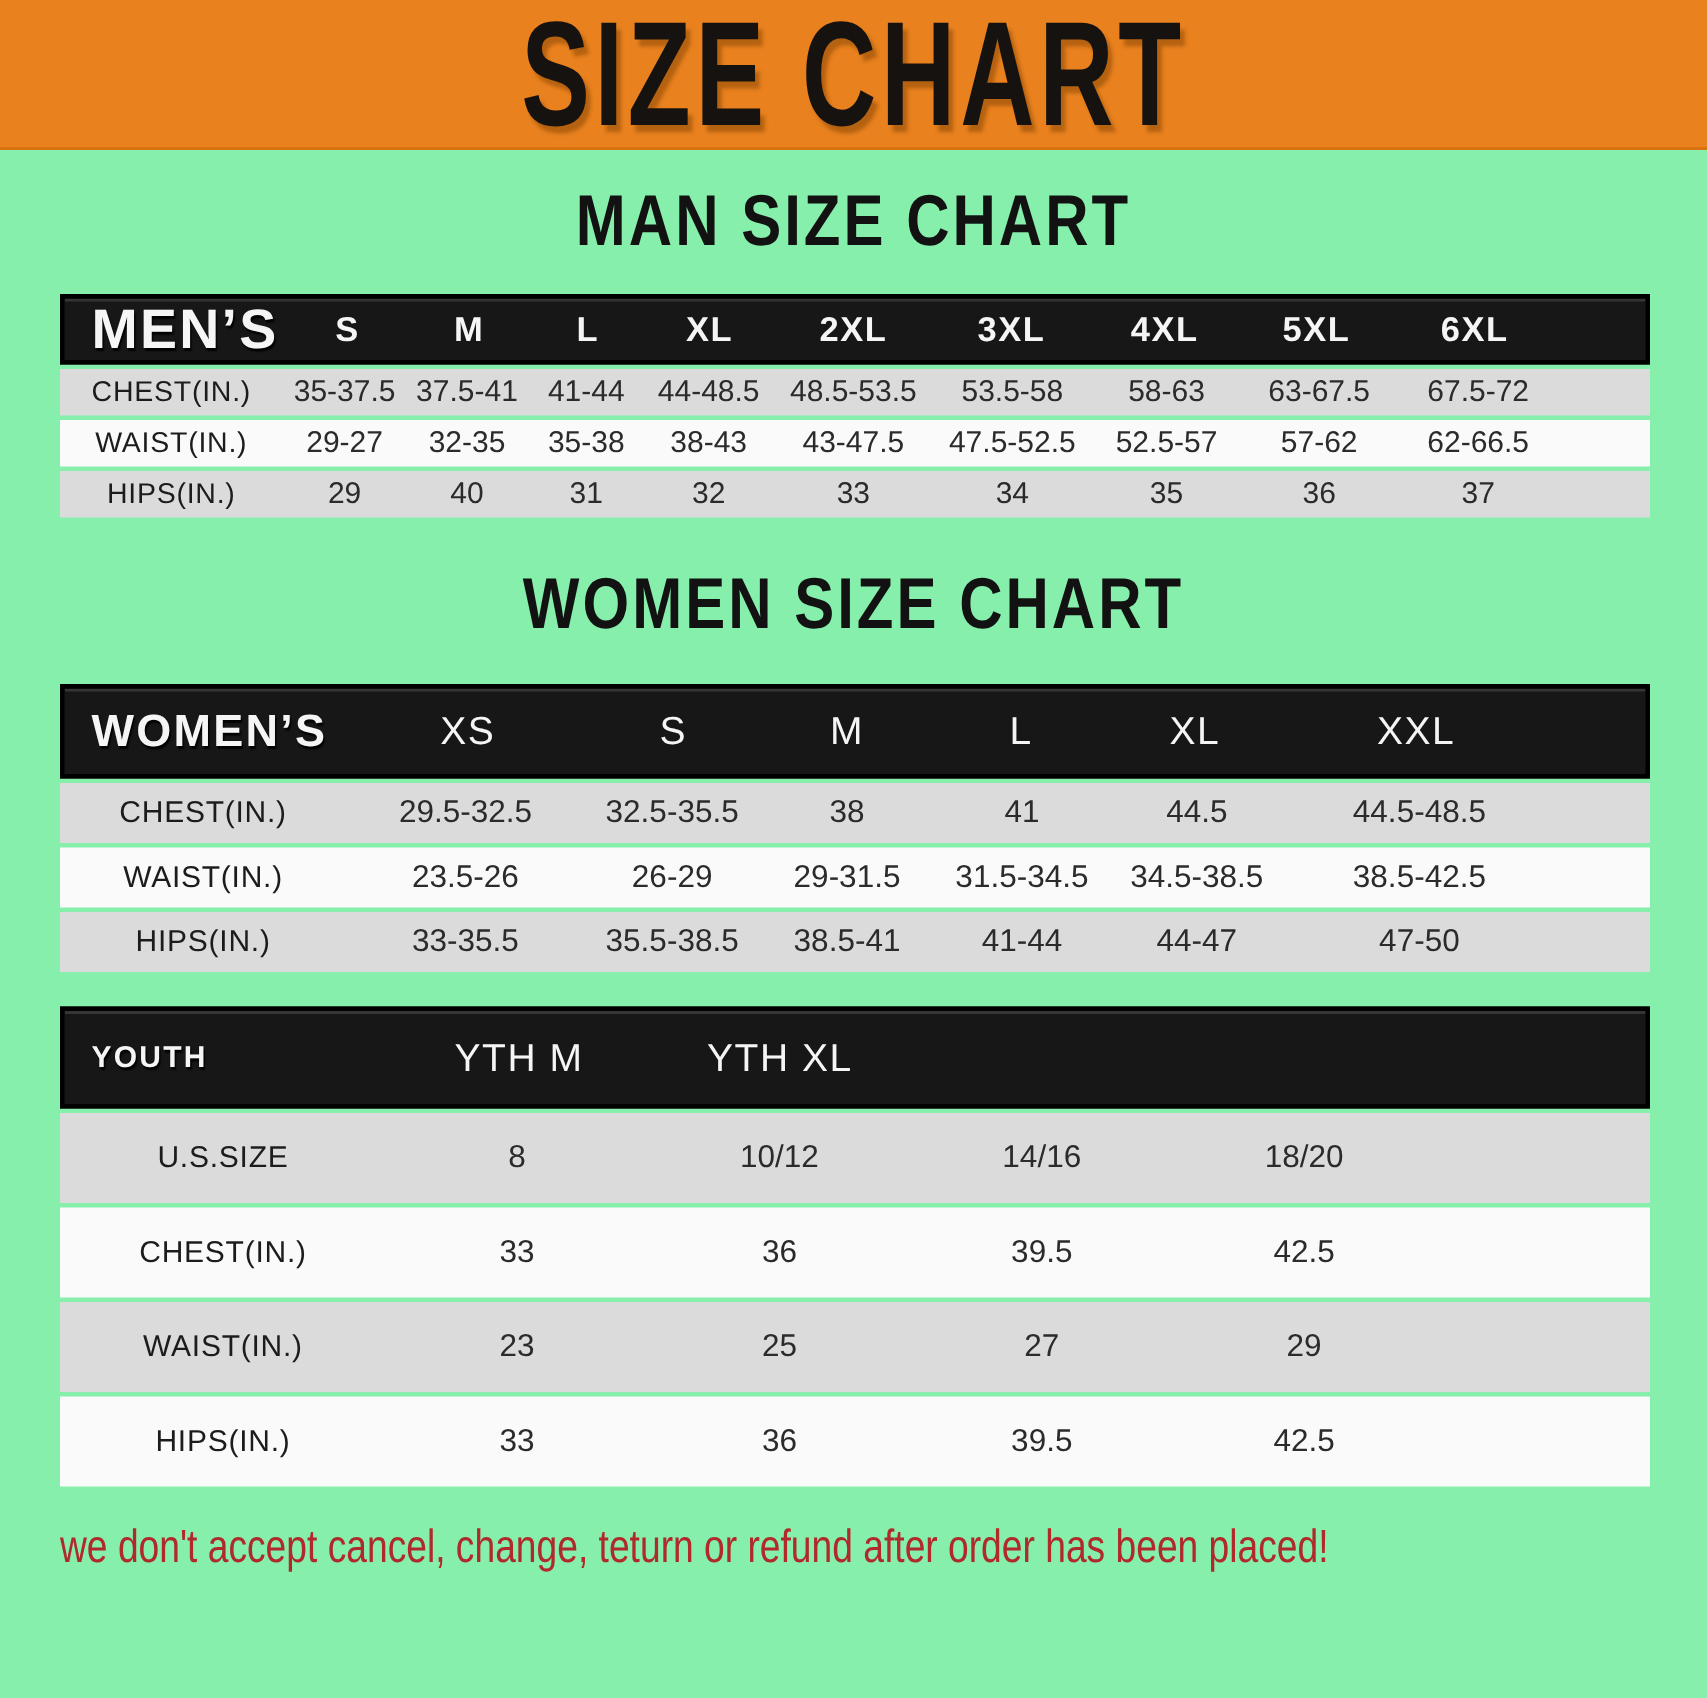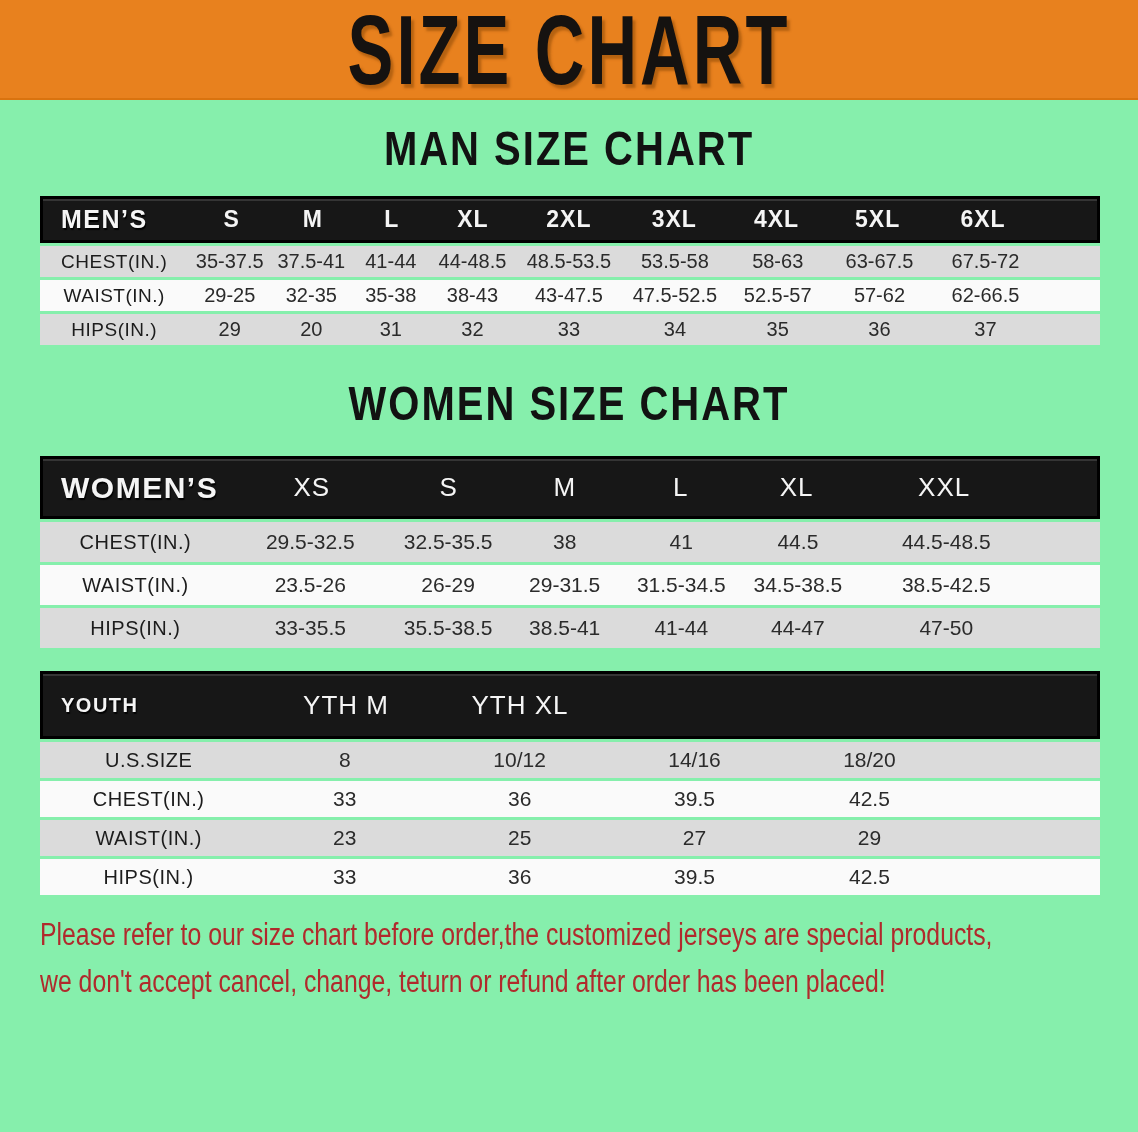--- a/index.html
+++ b/index.html
@@ -85,35 +85,35 @@
 
   .cell { text-align: center; overflow: hidden; white-space: nowrap; }
 
   .hlabel {
     text-align: left;
     padding-left: 18px;
     font-weight: bold;
     letter-spacing: 1.5px;
     text-shadow: 1px 2px 1px rgba(0,0,0,0.9);
   }
-  .tbl-men .hlabel   { font-size: 25px; }
+  .tbl-men .hlabel   { font-size: 37px; }
   .tbl-women .hlabel { font-size: 30px; }
   .tbl-youth .hlabel { font-size: 20px; }
 
   .hsize { font-size: 23px; letter-spacing: 1px; }
   .tbl-men .hsize   { font-weight: bold; }
   .tbl-women .hsize { font-size: 26px; font-weight: normal; }
   .tbl-youth .hsize { font-size: 26px; font-weight: normal; }
 
   .data { margin-top: 3px; }
   .data.shade { background: #dbdbdb; }
   .data.plain { background: #fafafa; }
   .tbl-men .data   { height: 31px; }
   .tbl-women .data { height: 40px; }
-  .tbl-youth .data { height: 36px; }
+  .tbl-youth .data { height: 60px; }
 
   .rlabel { font-size: 19px; color: #1c1c1c; letter-spacing: 0.5px; }
   .rval   { font-size: 20px; color: #2b2b2b; }
   .tbl-women .rlabel, .tbl-youth .rlabel { font-size: 20px; }
   .tbl-women .rval,   .tbl-youth .rval   { font-size: 21px; }
 
   
   .footer { margin-top: 16px; padding-left: 40px; }
   .footer-line {
     display: inline-block;
@@ -160,35 +160,35 @@
           <div class="cell rval">44-48.5</div>
           <div class="cell rval">48.5-53.5</div>
           <div class="cell rval">53.5-58</div>
           <div class="cell rval">58-63</div>
           <div class="cell rval">63-67.5</div>
           <div class="cell rval">67.5-72</div>
           <div class="cell"></div>
         </div>
         <div class="row data plain">
           <div class="cell rlabel">WAIST(IN.)</div>
-          <div class="cell rval">29-25</div>
+          <div class="cell rval">29-27</div>
           <div class="cell rval">32-35</div>
           <div class="cell rval">35-38</div>
           <div class="cell rval">38-43</div>
           <div class="cell rval">43-47.5</div>
           <div class="cell rval">47.5-52.5</div>
           <div class="cell rval">52.5-57</div>
           <div class="cell rval">57-62</div>
           <div class="cell rval">62-66.5</div>
           <div class="cell"></div>
         </div>
         <div class="row data shade">
           <div class="cell rlabel">HIPS(IN.)</div>
           <div class="cell rval">29</div>
-          <div class="cell rval">20</div>
+          <div class="cell rval">40</div>
           <div class="cell rval">31</div>
           <div class="cell rval">32</div>
           <div class="cell rval">33</div>
           <div class="cell rval">34</div>
           <div class="cell rval">35</div>
           <div class="cell rval">36</div>
           <div class="cell rval">37</div>
           <div class="cell"></div>
         </div>
       </div>
@@ -280,20 +280,17 @@
           <div class="cell rval">36</div>
           <div class="cell rval">39.5</div>
           <div class="cell rval">42.5</div>
           <div class="cell"></div>
         </div>
       </div>
   </section>
 
   <footer class="footer">
     <div>
-      <span class="footer-line">Please refer to our size chart before order,the customized jerseys are special products,</span>
-    </div>
-    <div>
       <span class="footer-line">we don't accept cancel, change, teturn or refund after order has been placed!</span>
     </div>
   </footer>
 
 </div>
 
 </body></html>

